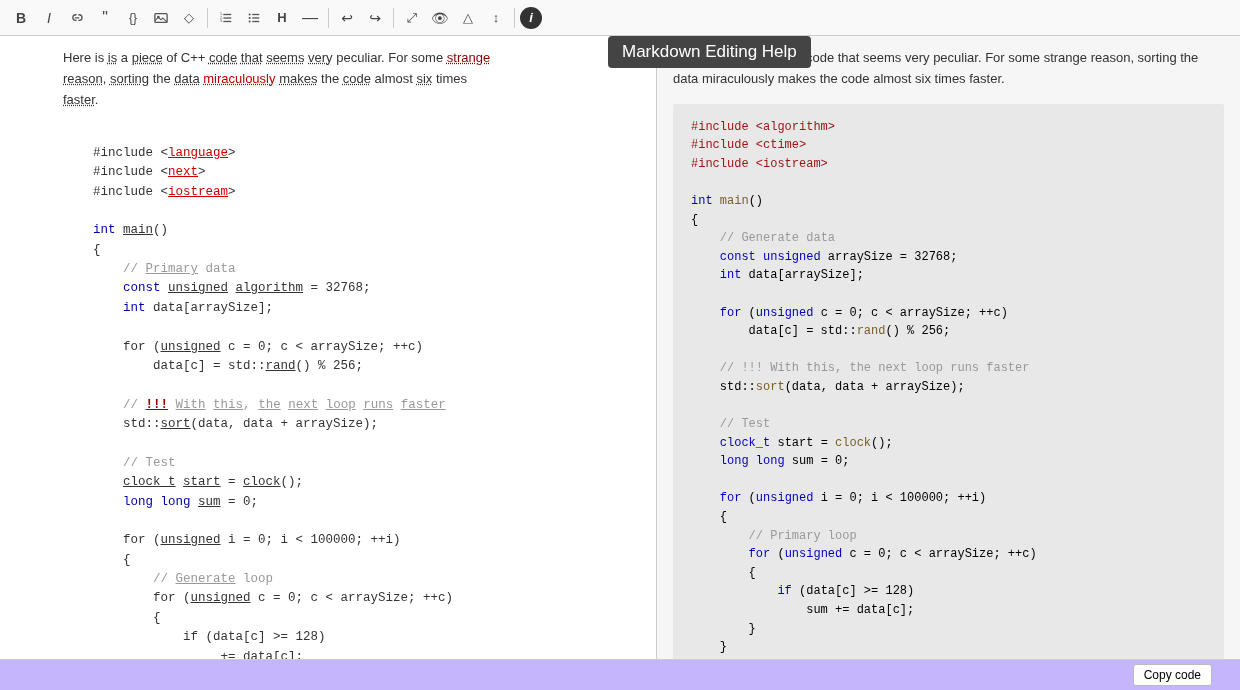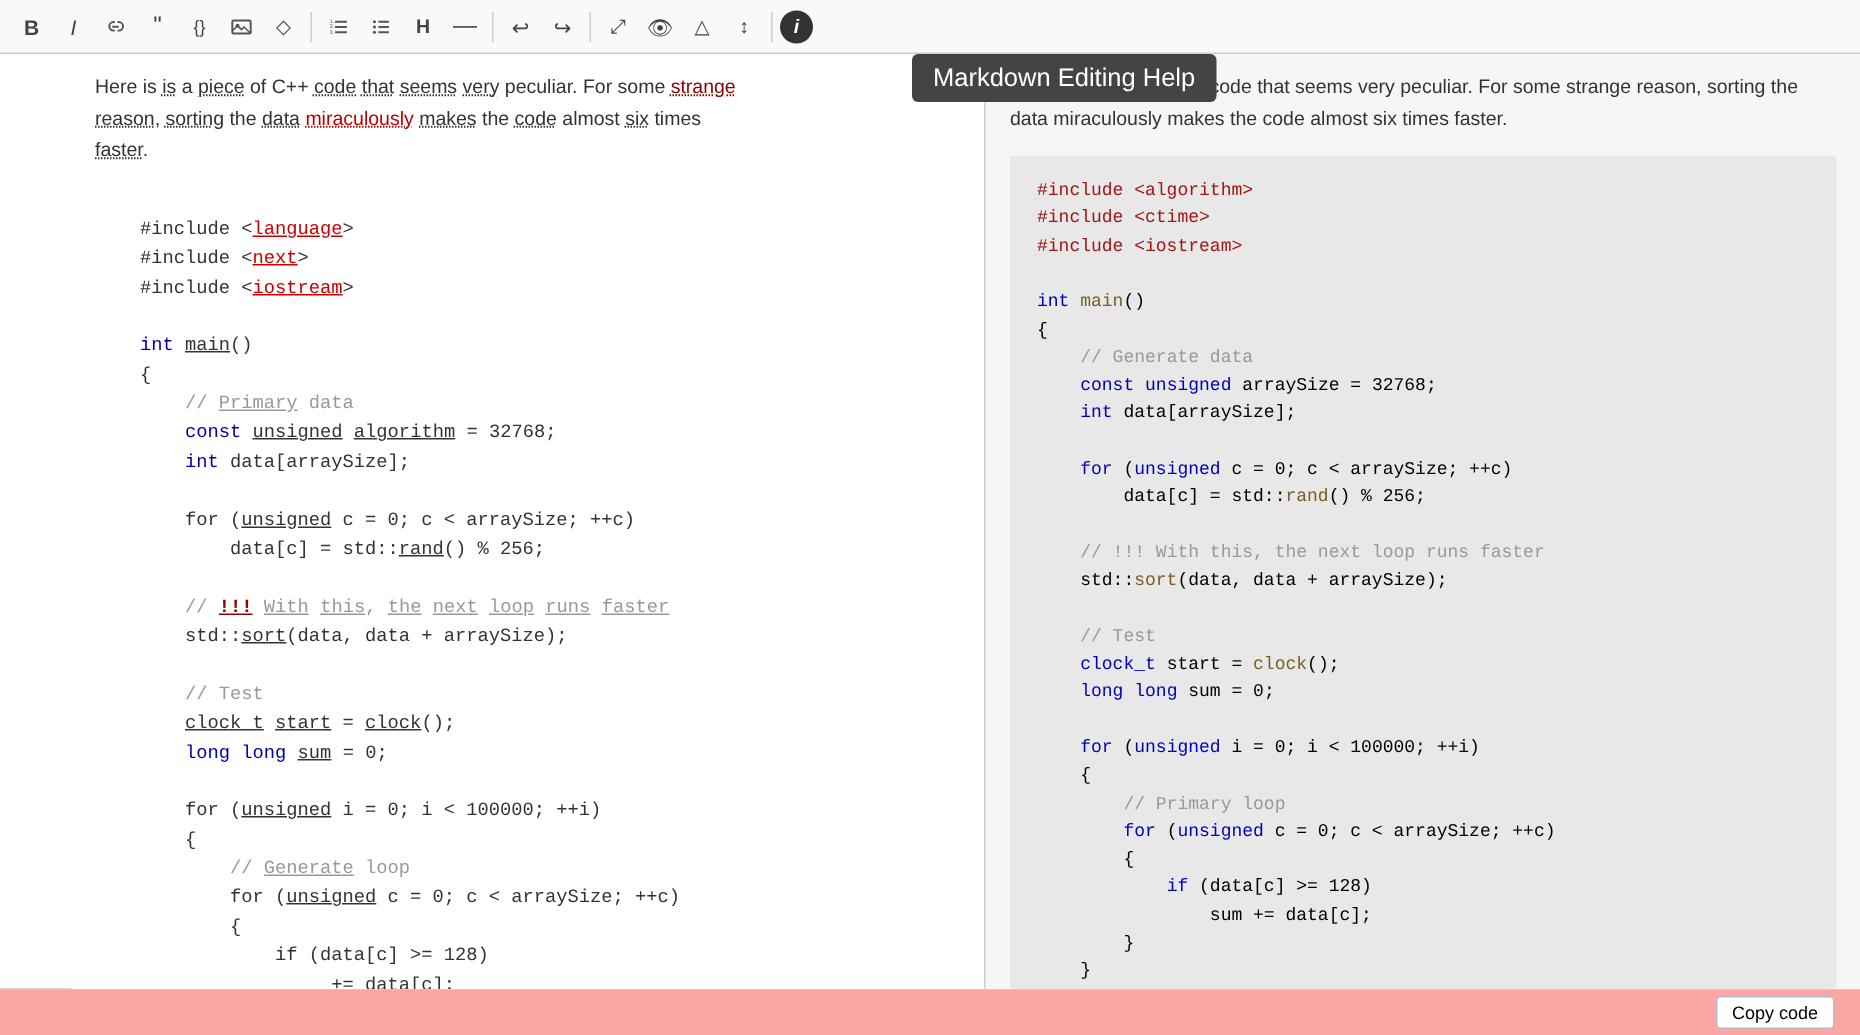--- a/index.html
+++ b/index.html
@@ -145,23 +145,23 @@
     
     #rendered-pane::-webkit-scrollbar { width: 8px; }
     #rendered-pane::-webkit-scrollbar-track { background: #e0e0e0; }
     #rendered-pane::-webkit-scrollbar-thumb { background: #aaa; border-radius: 4px; }
 
     
     #copy-code-bar {
       display: flex;
       align-items: center;
       justify-content: flex-end;
-      padding: 4px 17px;
+      padding: 4px 28px;
       border-top: 1px solid #ccc;
-      background: #fca5a5;
+      background: #c4b5fd;
       flex-shrink: 0;
     }
     .copy-code-btn {
       font-size: 12px;
       padding: 3px 10px;
       border: 1px solid #bbb;
       background: #fff;
       cursor: pointer;
       border-radius: 3px;
     }

